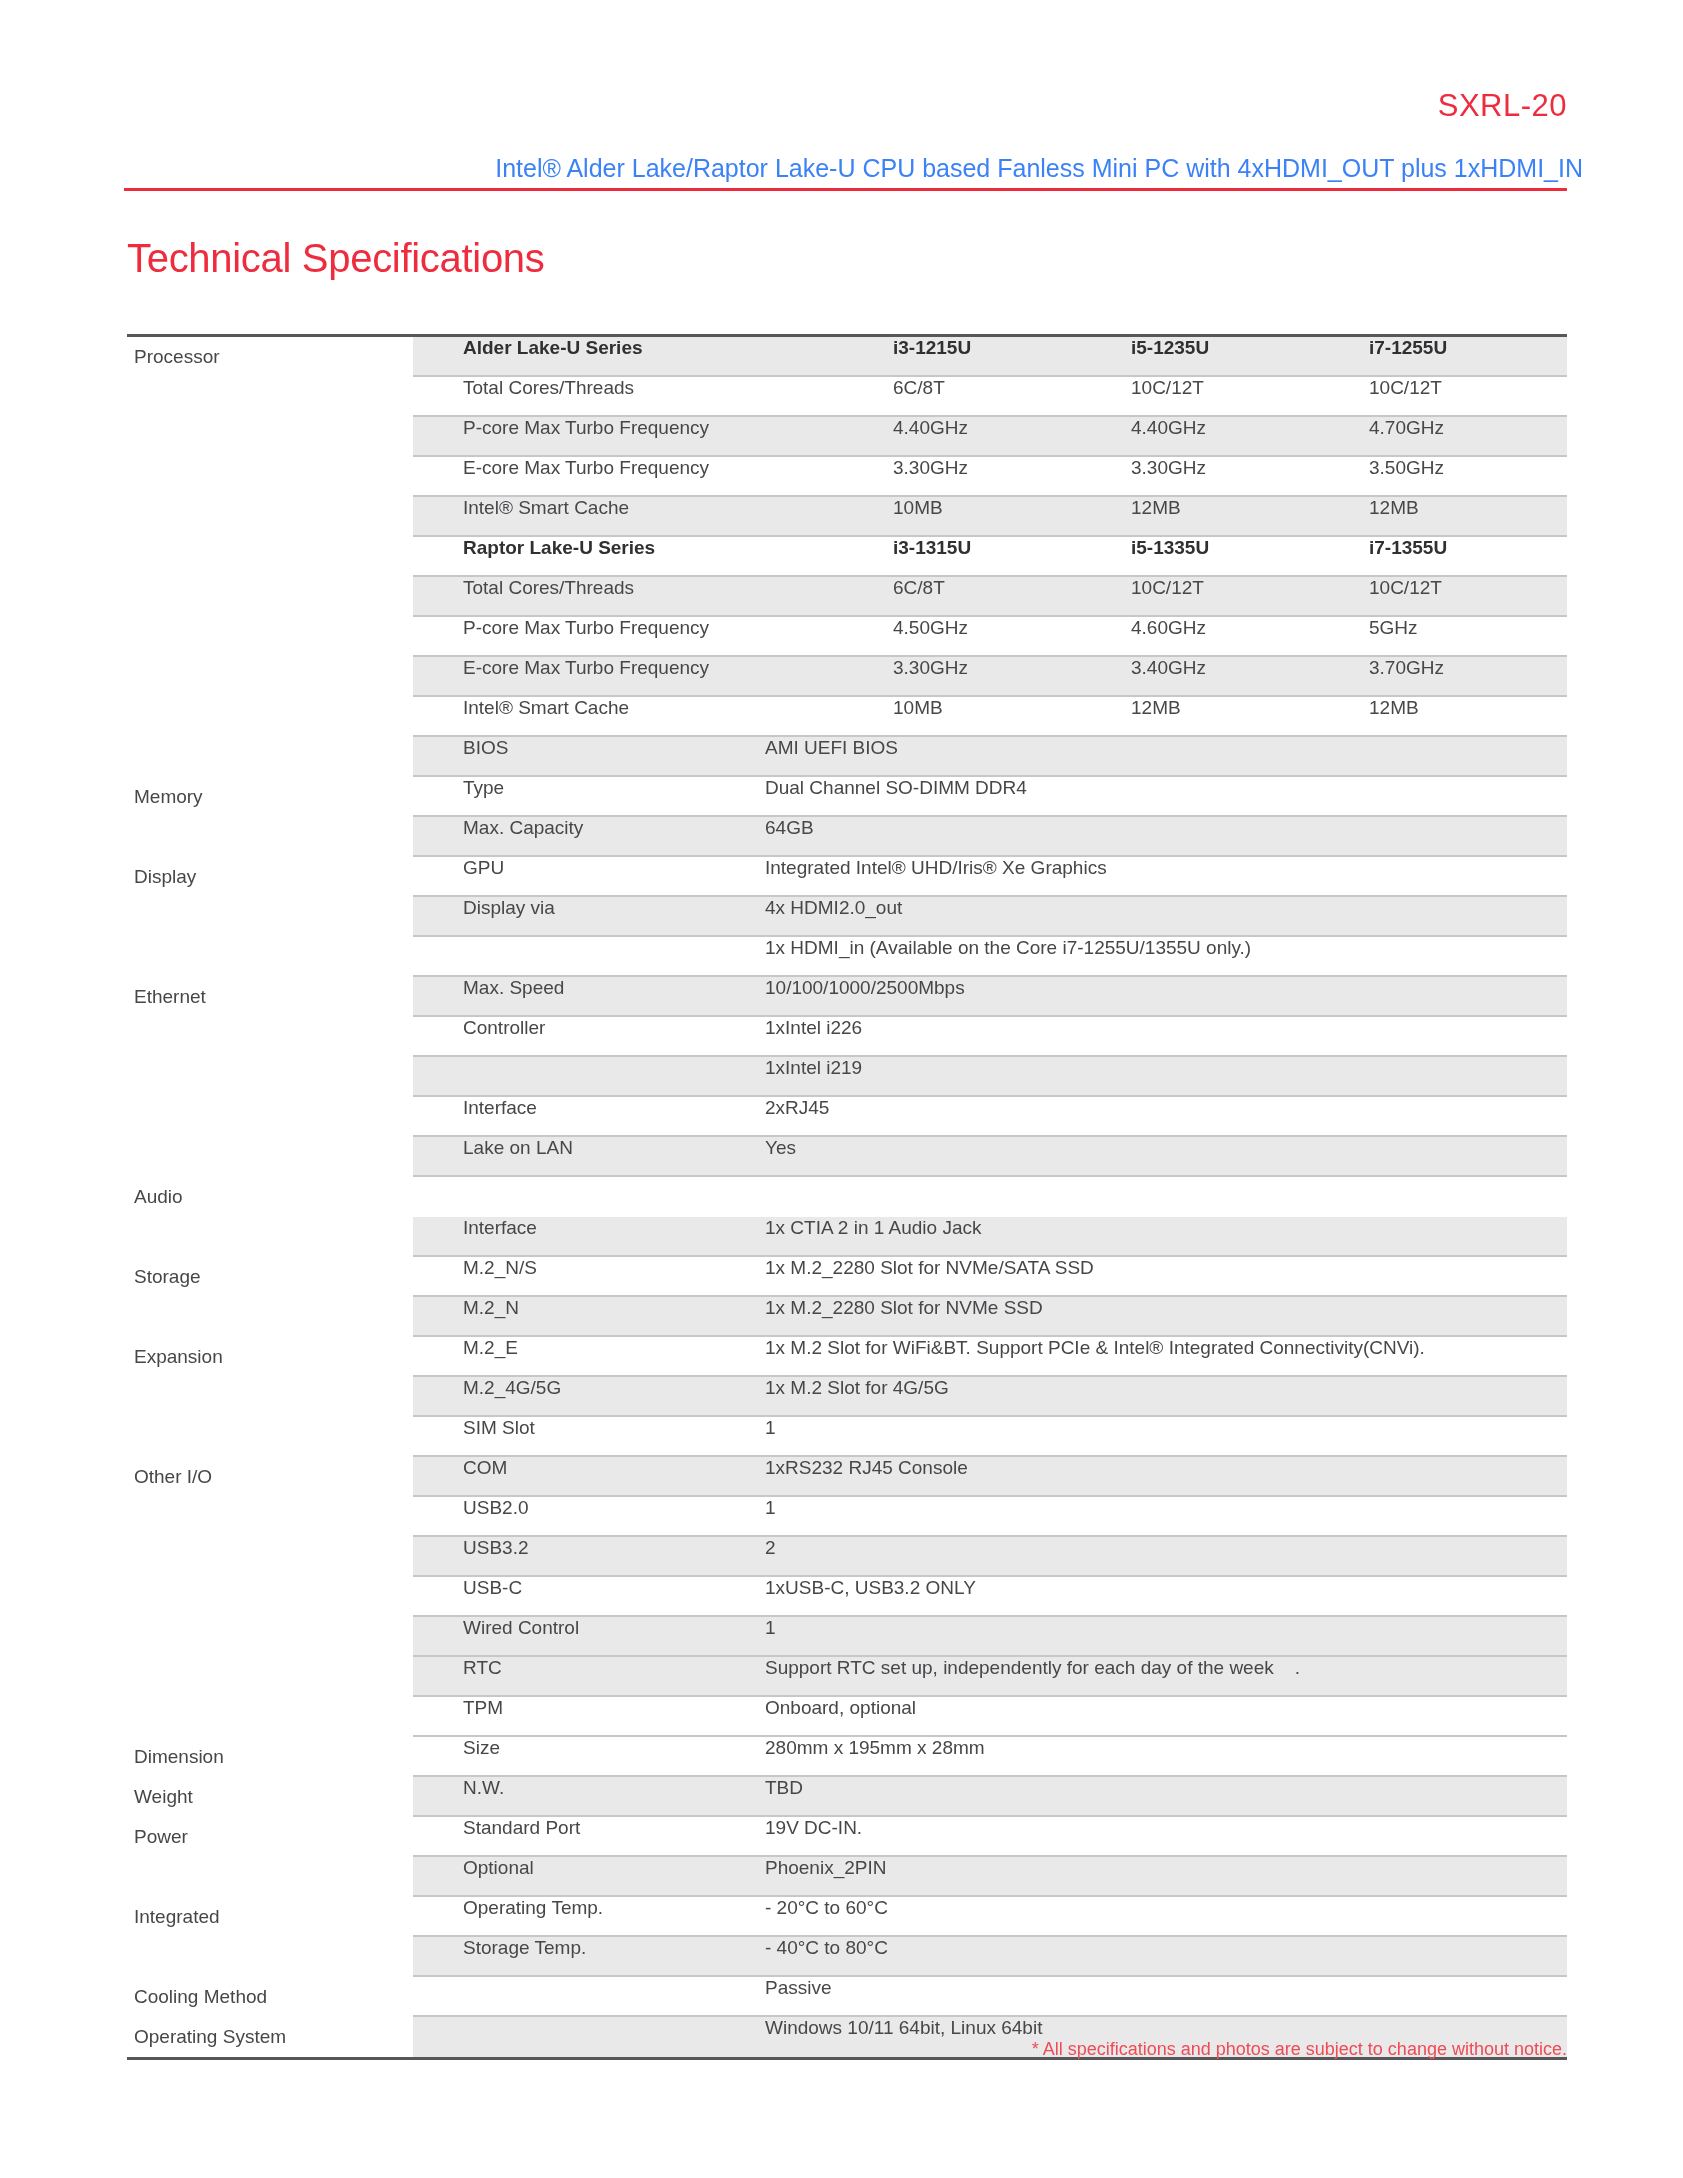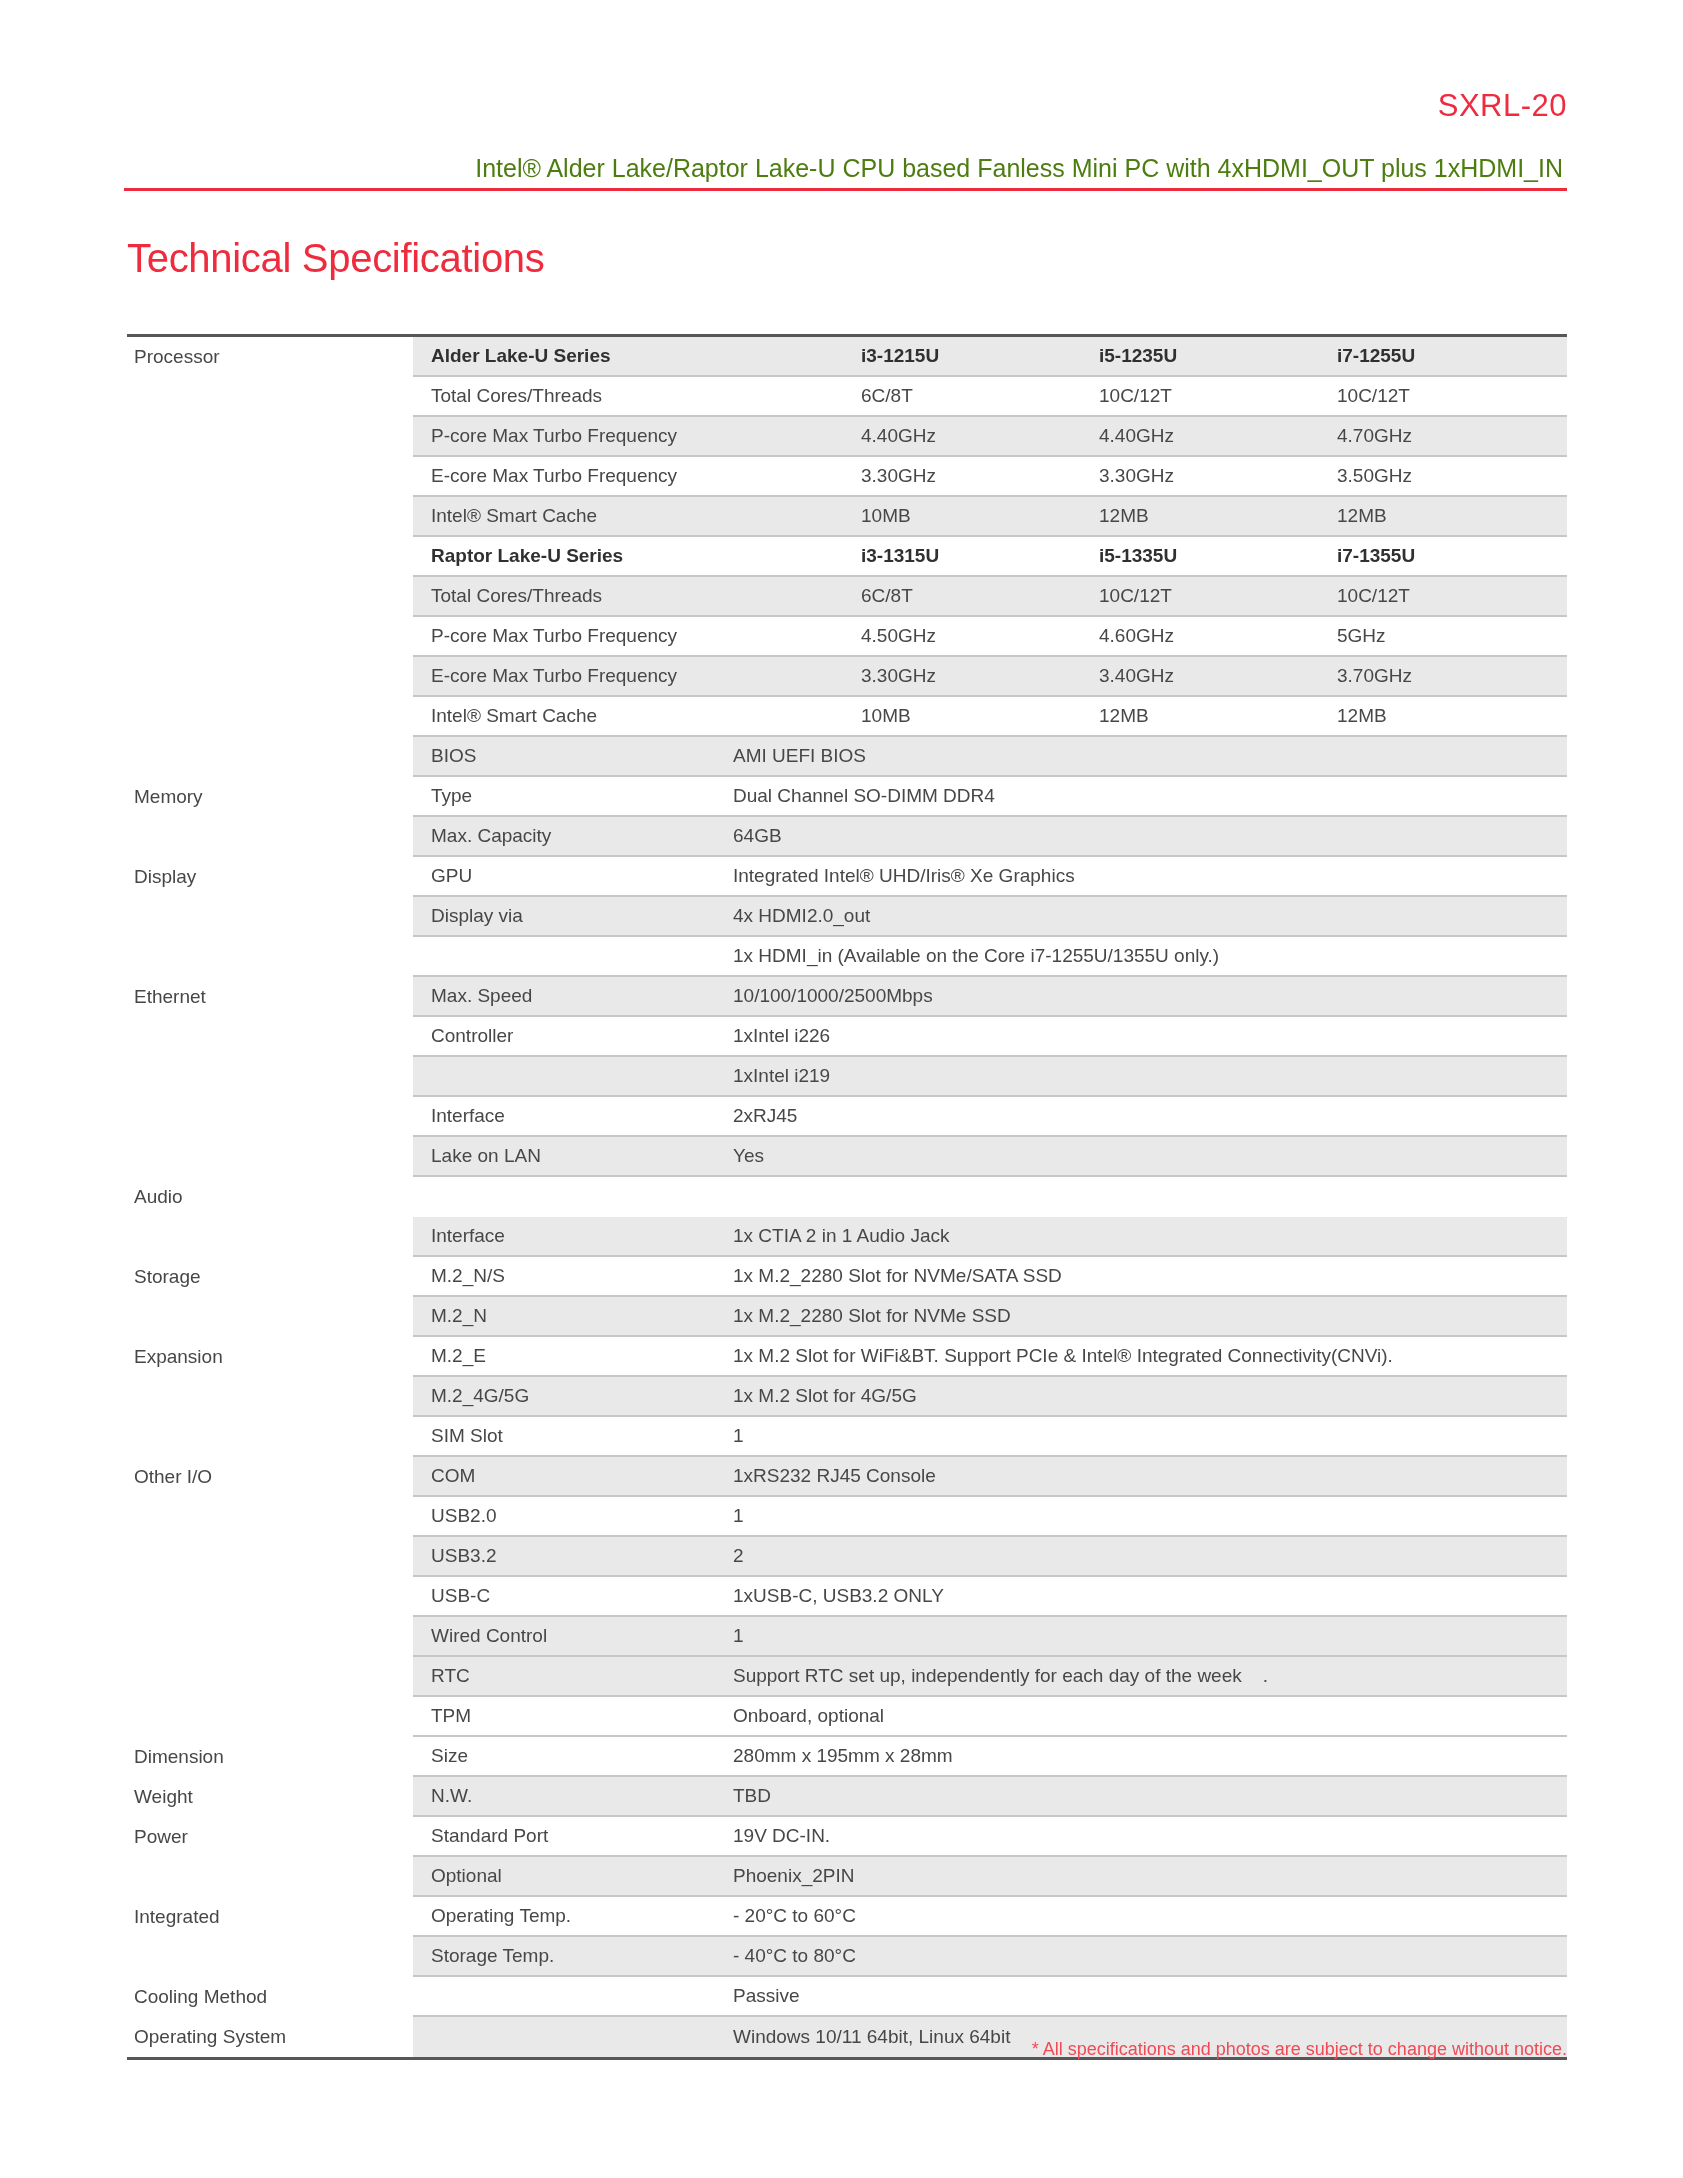--- a/index.html
+++ b/index.html
@@ -15,22 +15,22 @@
   body{
     width:1683px;height:2178px;position:relative;background:#ffffff;
     font-family:"Liberation Sans", sans-serif;color:var(--text);
     overflow:hidden;
   }
   .product-name{
     position:absolute;top:89px;right:116px;
     font-size:31px;line-height:1.1;color:var(--red);letter-spacing:0.5px;
   }
   .subtitle{
-    position:absolute;top:153px;right:120px;
-    font-size:25px;line-height:1.2;color:#4d7c0f;
+    position:absolute;top:153px;right:100px;
+    font-size:25px;line-height:1.2;color:#3b82f6;
   }
   .red-rule{
     position:absolute;top:188px;left:124px;width:1443px;height:3px;
     background:var(--red);
   }
   .section-title{
     position:absolute;top:236px;left:127px;
     font-size:40px;color:var(--red);letter-spacing:-0.3px;
   }
   .spec-table{
@@ -38,22 +38,22 @@
     border-top:3px solid var(--frame);
     border-bottom:3px solid var(--frame);
   }
   .row{display:flex;height:40px;font-size:19px;}
   .row.bold .cells{font-weight:bold;color:var(--text-bold);}
   .cat{
     flex:0 0 286px;display:flex;align-items:center;
     padding-left:7px;box-sizing:border-box;background:#ffffff;
   }
   .cells{
-    flex:1;display:flex;align-items:center;
-    border-bottom:2px solid var(--sep);box-sizing:border-box;
+    flex:1;display:flex;
+    border-bottom:2px solid var(--sep);box-sizing:border-box;padding-left:32px;
   }
   .cells.gray{background:var(--row-gray);}
   .cells.white{background:#ffffff;}
   .cells.last{border-bottom:none;}
   .attr{
     flex:0 0 320px;padding-left:18px;box-sizing:border-box;
     white-space:nowrap;overflow:hidden;
   }
   .attr.wide{flex:0 0 413px;}
   .cpuv{flex:0 0 203px;white-space:nowrap;margin-left:35px;}

